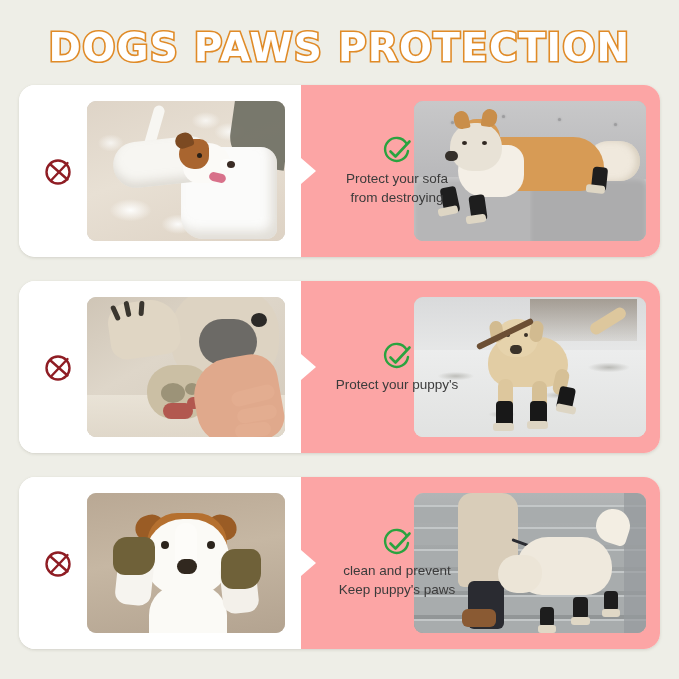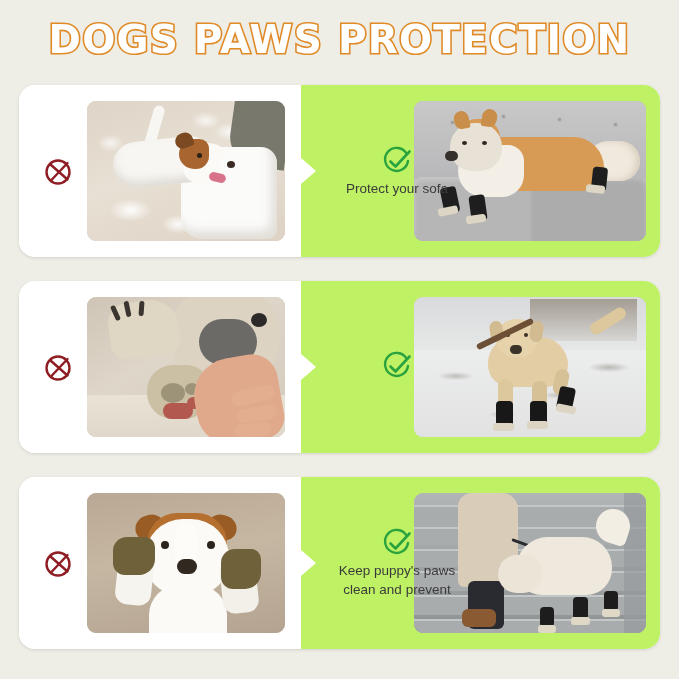--- a/index.html
+++ b/index.html
@@ -6,21 +6,21 @@
   body{
     width:679px;height:679px;
     background:#eeeee7;
     font-family:"Liberation Sans", sans-serif;
     overflow:hidden;
   }
   .page{position:relative;width:679px;height:679px;}
 
   
   .title-wrap{
-    position:absolute;left:0;top:0;width:679px;height:78px;
+    position:absolute;left:0;top:8px;width:679px;height:78px;
     display:flex;align-items:center;justify-content:center;
   }
   .title{
     font-family:"DejaVu Sans", sans-serif;
     font-weight:700;
     font-size:39px;
     letter-spacing:1.2px;
     color:#ffffff;
     -webkit-text-stroke:3.2px #e08b28;
     paint-order:stroke fill;
@@ -44,21 +44,21 @@
   .half-left{
     position:relative;
     width:282px;height:100%;
     background:#ffffff;
     flex:0 0 282px;
     display:flex;align-items:center;
   }
   .half-right{
     position:relative;
     flex:1 1 auto;height:100%;
-    background:#bef264;
+    background:#fca5a5;
     display:flex;align-items:center;
   }
 
   
   .xmark{
     position:absolute;left:23px;top:50%;transform:translateY(-50%);
     width:34px;height:34px;
   }
   
   .chev{
@@ -292,20 +292,21 @@
       </span>
 
       <div class="txtblock">
         <span class="check">
           <svg width="34" height="34" viewBox="0 0 34 34">
             <path d="M26.5 9.5 A11.5 11.5 0 1 0 28 17" fill="none" stroke="#2aa33f" stroke-width="2.4" stroke-linecap="round"></path>
             <path d="M10.5 17.5 L15.5 22.5 L29.5 7.5" fill="none" stroke="#2aa33f" stroke-width="2.6" stroke-linecap="round" stroke-linejoin="round"></path>
           </svg>
         </span>
         <span class="txtline">Protect your sofa</span>
+        <span class="txtline">from destroying</span>
       </div>
 
       <div class="photo photo-after">
         <div class="ph p1a">
           <div class="el backrest"></div>
           <div class="el tuft" style="left:16%;top:14%"></div>
           <div class="el tuft" style="left:38%;top:10%"></div>
           <div class="el tuft" style="left:62%;top:12%"></div>
           <div class="el tuft" style="left:86%;top:16%"></div>
           <div class="el seatL"></div>
@@ -372,20 +373,21 @@
         </svg>
       </span>
 
       <div class="txtblock">
         <span class="check">
           <svg width="34" height="34" viewBox="0 0 34 34">
             <path d="M26.5 9.5 A11.5 11.5 0 1 0 28 17" fill="none" stroke="#2aa33f" stroke-width="2.4" stroke-linecap="round"></path>
             <path d="M10.5 17.5 L15.5 22.5 L29.5 7.5" fill="none" stroke="#2aa33f" stroke-width="2.6" stroke-linecap="round" stroke-linejoin="round"></path>
           </svg>
         </span>
+        <span class="txtline">Protect your puppy's</span>
       </div>
 
       <div class="photo photo-after">
         <div class="ph p2a">
           <div class="el trees"></div>
           <div class="el snow"></div>
           <div class="el ltail"></div>
           <div class="el lbody"></div>
           <div class="el" style="left:84px;top:82px;width:15px;height:30px;background:#ddc79d;border-radius:7px;"></div>
           <div class="el" style="left:118px;top:84px;width:15px;height:28px;background:#d6c096;border-radius:7px;"></div>
@@ -445,22 +447,22 @@
         </svg>
       </span>
 
       <div class="txtblock">
         <span class="check">
           <svg width="34" height="34" viewBox="0 0 34 34">
             <path d="M26.5 9.5 A11.5 11.5 0 1 0 28 17" fill="none" stroke="#2aa33f" stroke-width="2.4" stroke-linecap="round"></path>
             <path d="M10.5 17.5 L15.5 22.5 L29.5 7.5" fill="none" stroke="#2aa33f" stroke-width="2.6" stroke-linecap="round" stroke-linejoin="round"></path>
           </svg>
         </span>
+        <span class="txtline">clean and prevent</span>
         <span class="txtline">Keep puppy's paws</span>
-        <span class="txtline">clean and prevent</span>
       </div>
 
       <div class="photo photo-after">
         <div class="ph p3a">
           <div class="el step" style="top:12px;height:16px;"></div>
           <div class="el step" style="top:34px;height:16px;"></div>
           <div class="el step" style="top:56px;height:16px;"></div>
           <div class="el step" style="top:78px;height:18px;"></div>
           <div class="el step" style="top:102px;height:18px;"></div>
           <div class="el step" style="top:126px;height:16px;"></div>

